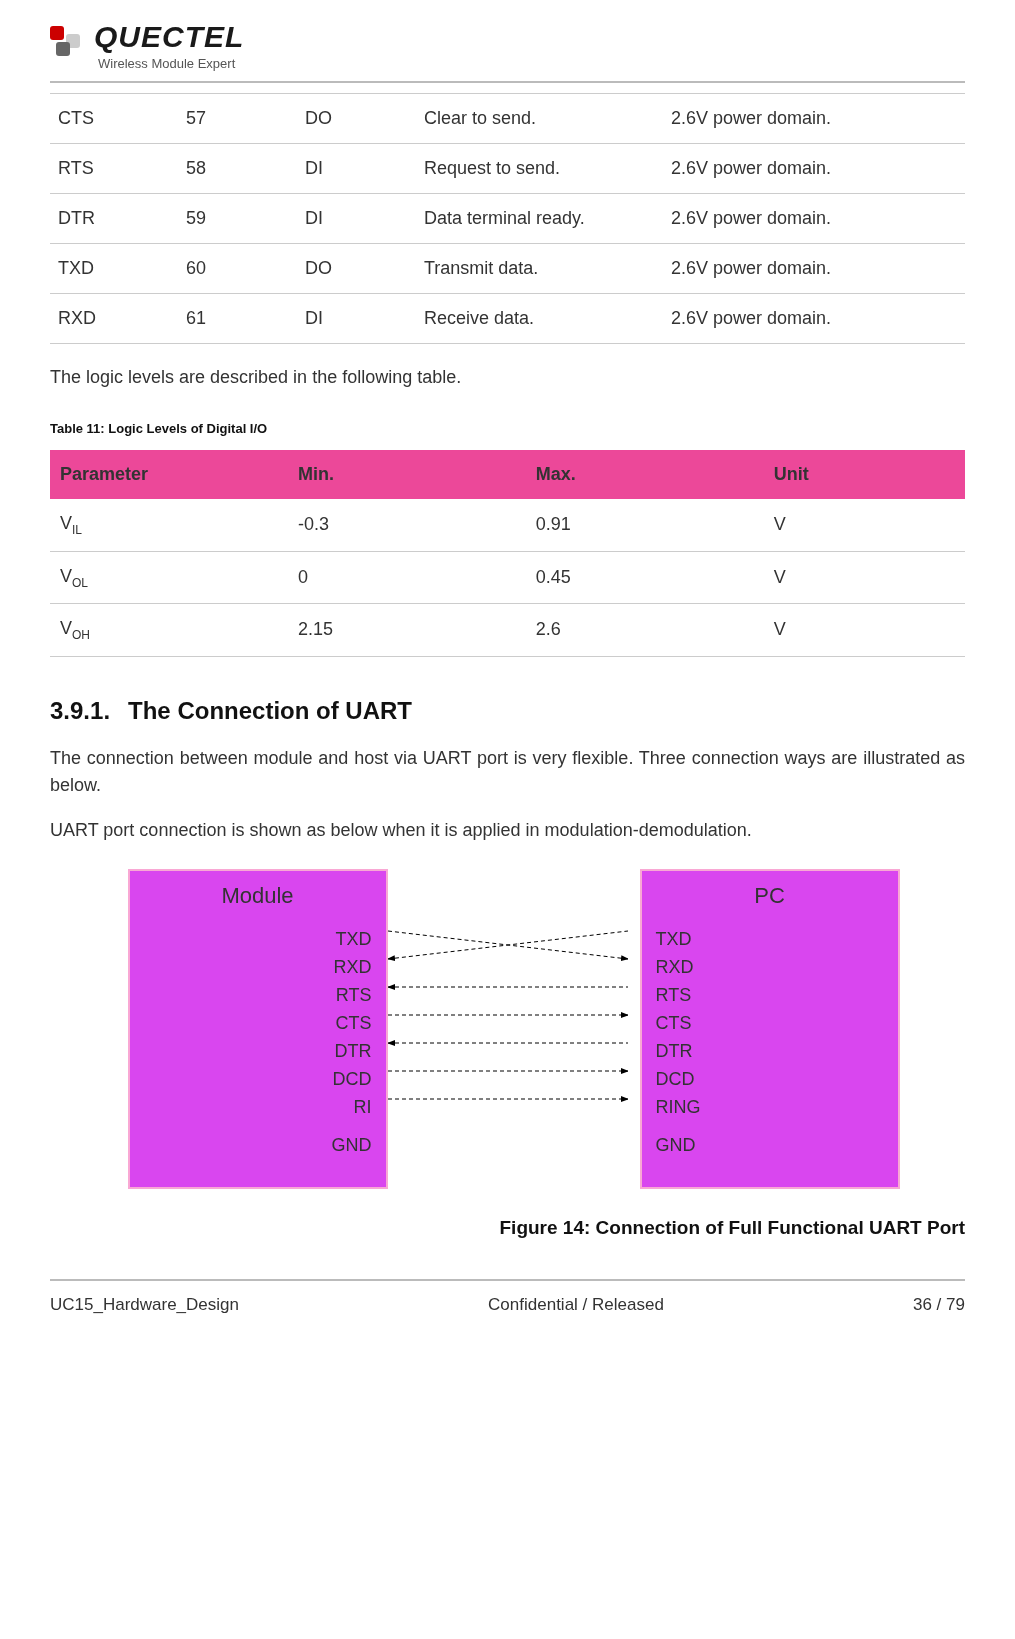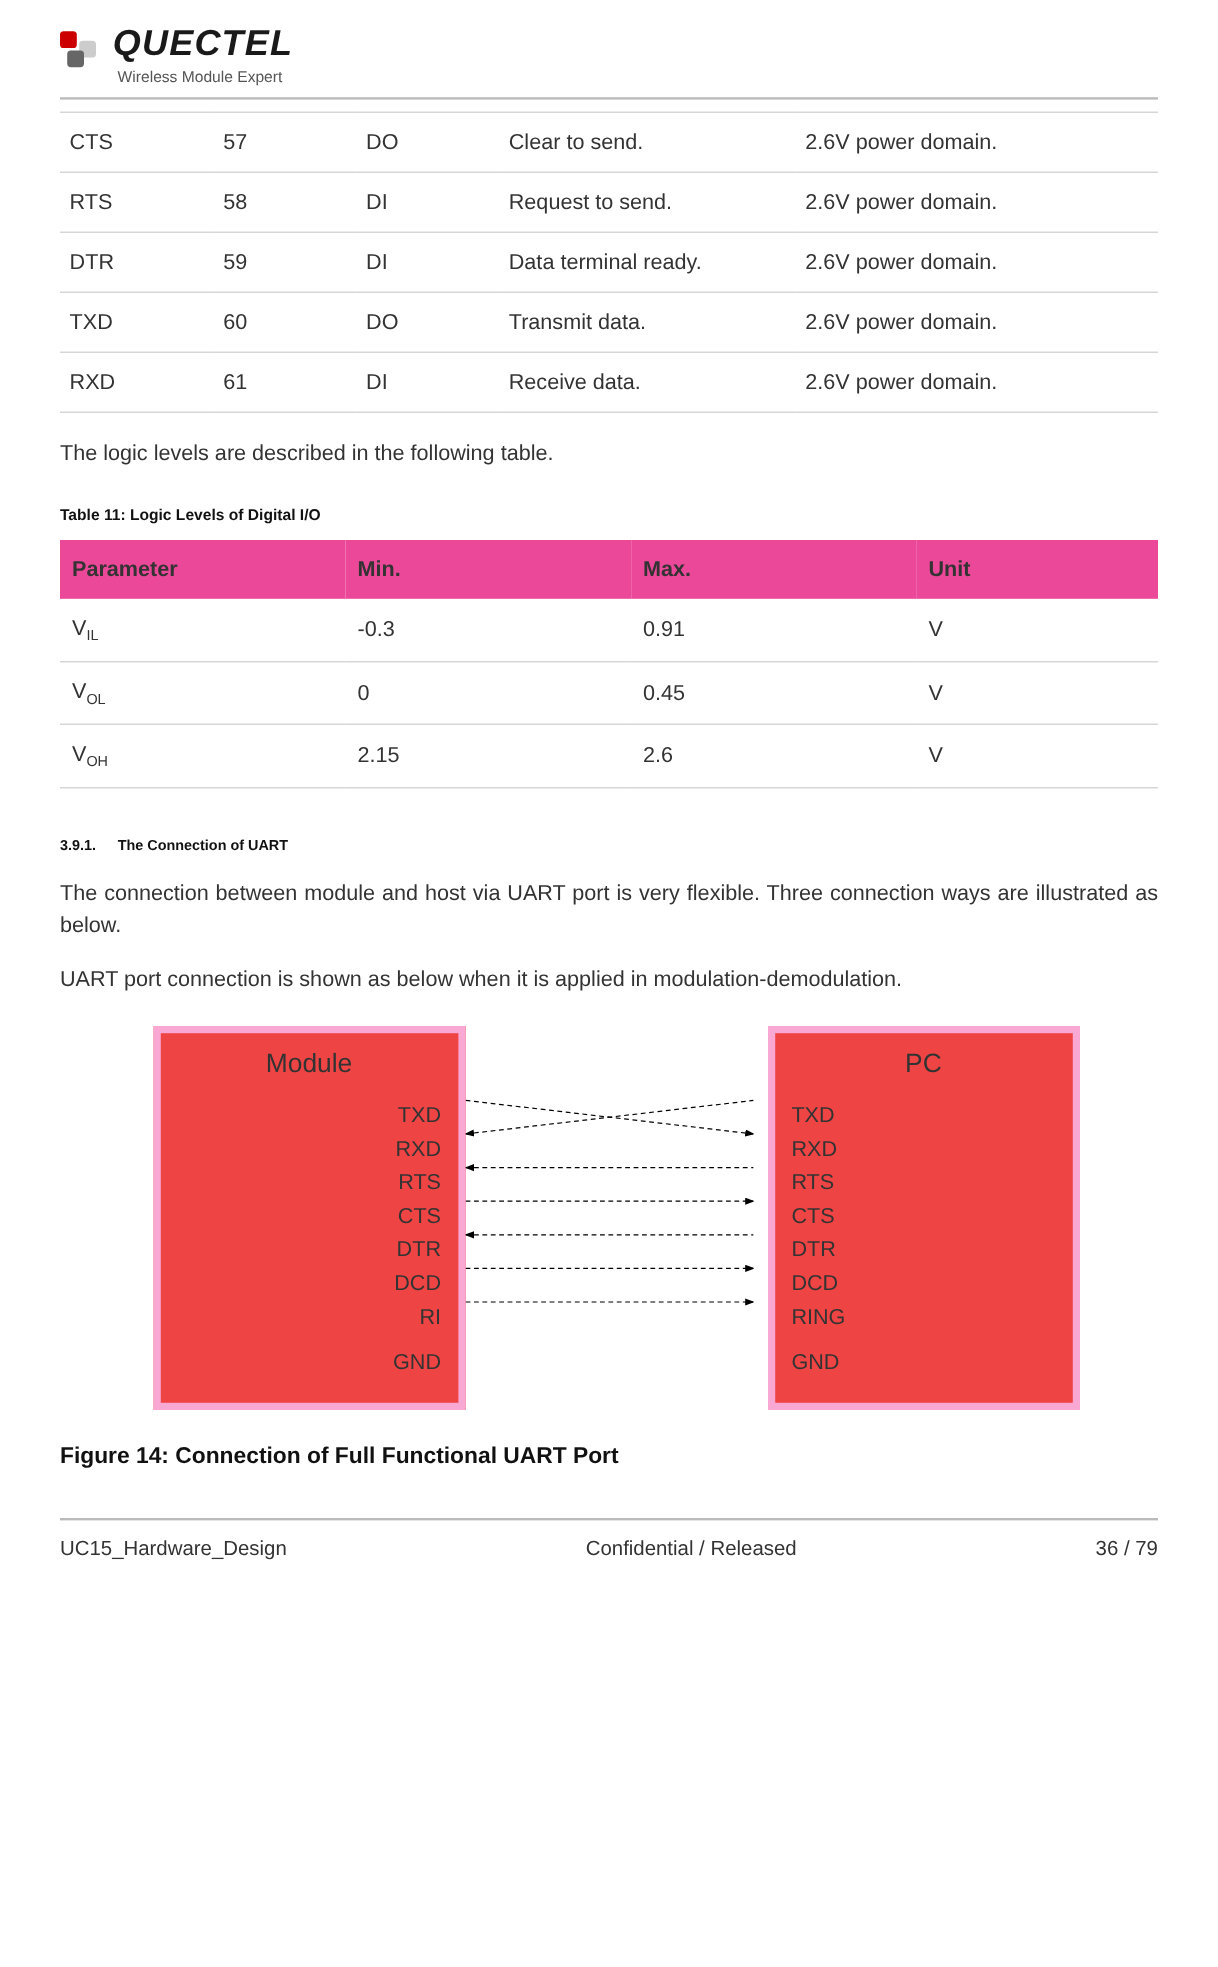--- a/index.html
+++ b/index.html
@@ -39,32 +39,32 @@
 
     table.t2 { width:100%; border-collapse:collapse; margin-bottom:20px;}
     table.t2 th { background:#ec4899; padding:14px 10px; text-align:left; font-weight:bold; font-size:18px; color:#333;}
     table.t2 td { padding:14px 10px; border-bottom:1px solid #ccc; font-size:18px; color:#333;}
     table.t2 th:first-child,table.t2 td:first-child{width:26%;}
     table.t2 th:nth-child(2),table.t2 td:nth-child(2){width:26%;}
     table.t2 th:nth-child(3),table.t2 td:nth-child(3){width:26%;}
     table.t2 th:nth-child(4),table.t2 td:nth-child(4){width:22%;}
     .sub{font-size:12px;vertical-align:sub;}
 
-    h3.section { font-size:12px; font-weight:bold; margin:40px 0 20px 0; color:#111;}
+    h3.section { font-size:24px; font-weight:bold; margin:40px 0 20px 0; color:#111;}
     h3.section .num{display:inline-block;margin-right:18px;}
 
     
     .diagram { width:760px; height:330px; margin:25px auto 10px auto; position:relative; }
-    .box { position:absolute; border:6px solid #f9a8d4; background:#ef4444; text-align:right; padding:12px 14px 12px 14px;}
+    .box { position:absolute; border:2px solid #f9a8d4; background:#d946ef; text-align:right; padding:12px 14px 12px 14px;}
     .box-left{left:0;top:0;width:260px;height:320px;}
     .box-right{left:500px;top:0;width:260px;height:320px;text-align:left;margin-left:12px;}
     .box-title{font-size:22px;text-align:center;margin-bottom:16px;}
     .pin{font-size:18px;line-height:28px;}
     .lines{position:absolute;left:260px;top:0;width:240px;height:320px;}
-    .fig-caption{text-align:left;font-weight:bold;font-size:19px;margin:18px 0 30px 0;color:#111;}
+    .fig-caption{text-align:right;font-weight:bold;font-size:19px;margin:18px 0 30px 0;color:#111;}
 
     .footer { border-top:2px solid #bbb; padding:14px 0 16px 0; display:flex; justify-content:space-between; font-size:17px; color:#333; margin-top:40px;}
     .footer .mid{font-weight:normal;}
   </style>
 </head>
 <body>
 
 <div class="header">
   <div class="logo-block">
     <span class="logo-sq"><span class="sq1"></span><span class="sq2"></span><span class="sq3"></span></span><span class="logo-text">QUECTEL</span>

